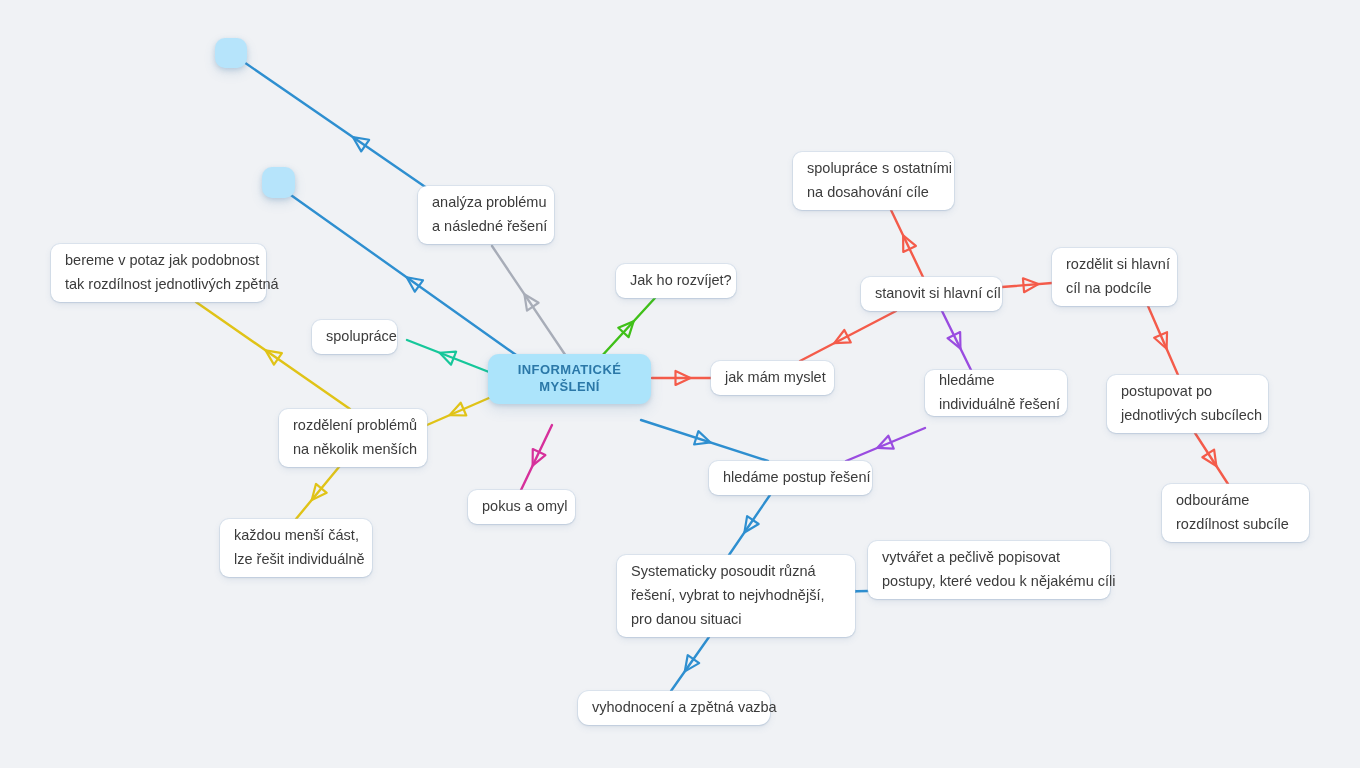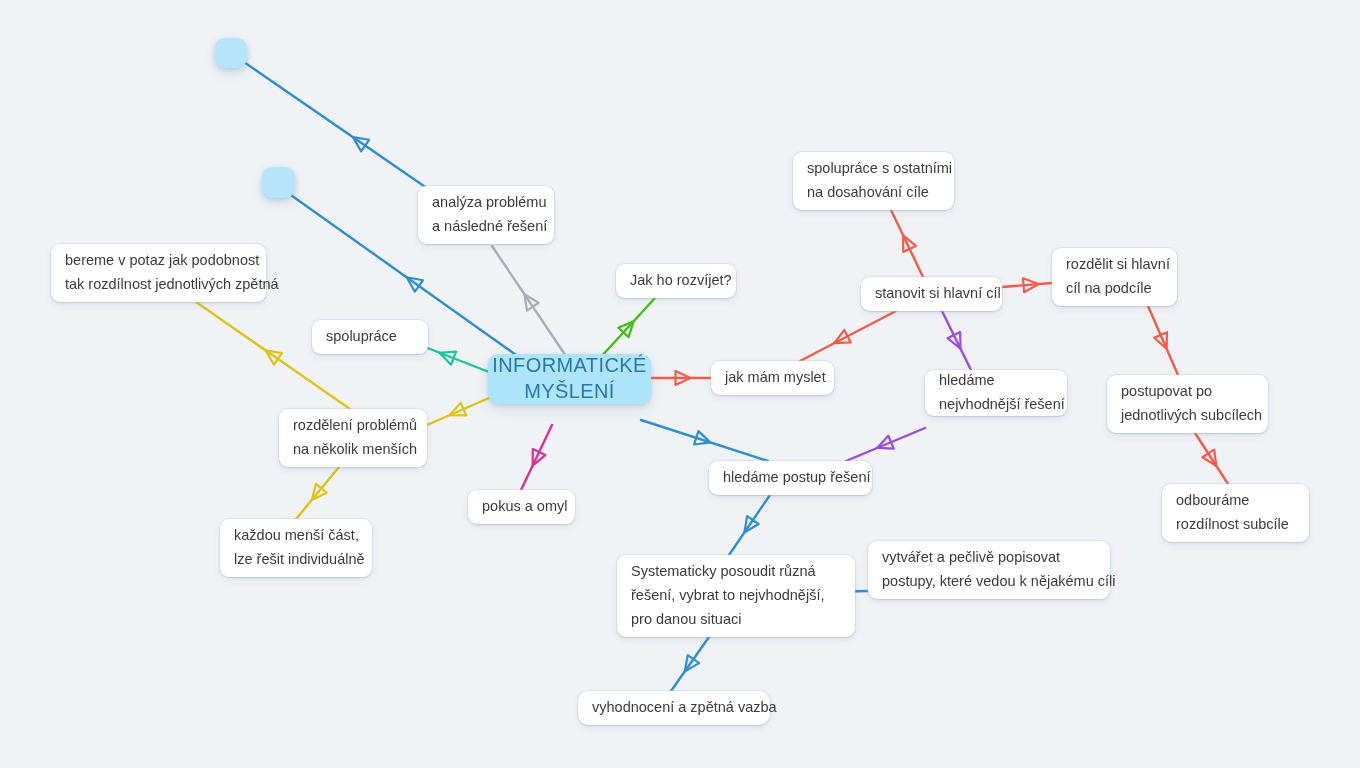--- a/index.html
+++ b/index.html
@@ -42,22 +42,22 @@
     white-space: nowrap;
     z-index: 5;
   }
   .node .line {
     display: block;
   }
   .node.center {
     background: #ace4fb;
     border-radius: 11px;
     color: #2b78a8;
-    font-weight: normal;
-    font-size: 20px;
+    font-weight: bold;
+    font-size: 13px;
     line-height: 1.28;
     letter-spacing: 0.4px;
     text-align: center;
     align-items: center;
     box-shadow: 0 2px 4px rgba(60,110,150,0.20),
                 0 6px 14px rgba(70,120,170,0.14);
     z-index: 6;
   }
   .node.blank {
     background: #b6e4fb;
@@ -167,21 +167,21 @@
 <div class="node blank" id="node-blank-top" style="left: 215px; top: 38px; width: 32px; height: 30px;"></div>
     <div class="node blank" id="node-blank-mid" style="left: 262px; top: 167px; width: 33px; height: 31px;"></div>
     <div class="node" id="node-analyza-problemu" style="left: 418px; top: 186px; width: 136px; height: 58px;">
       <span class="line">analýza problému</span>
       <span class="line">a následné řešení</span>
     </div>
     <div class="node" id="node-bereme-v-potaz" style="left: 51px; top: 244px; width: 215px; height: 58px;">
       <span class="line">bereme v potaz jak podobnost</span>
       <span class="line">tak rozdílnost jednotlivých zpětná</span>
     </div>
-    <div class="node" id="node-spoluprace" style="left: 312px; top: 320px; width: 116px; height: 34px;">
+    <div class="node" id="node-spoluprace" style="left: 312px; top: 320px; width: 85px; height: 34px;">
       <span class="line">spolupráce</span>
     </div>
     <div class="node" id="node-rozdeleni-problemu" style="left: 279px; top: 409px; width: 148px; height: 58px;">
       <span class="line">rozdělení problémů</span>
       <span class="line">na několik menších</span>
     </div>
     <div class="node" id="node-kazdou-mensi-cast" style="left: 220px; top: 519px; width: 152px; height: 58px;">
       <span class="line">každou menší část,</span>
       <span class="line">lze řešit individuálně</span>
     </div>
@@ -200,21 +200,21 @@
     </div>
     <div class="node" id="node-stanovit-si-hlavni-cil" style="left: 861px; top: 277px; width: 141px; height: 34px;">
       <span class="line">stanovit si hlavní cíl</span>
     </div>
     <div class="node" id="node-rozdelit-si-hlavni-cil" style="left: 1052px; top: 248px; width: 125px; height: 58px;">
       <span class="line">rozdělit si hlavní</span>
       <span class="line">cíl na podcíle</span>
     </div>
     <div class="node" id="node-hledame-nejvhodnejsi-reseni" style="left: 925px; top: 370px; width: 142px; height: 46px;">
       <span class="line">hledáme</span>
-      <span class="line">nejvhodnější řešení</span>
+      <span class="line">individuálně řešení</span>
     </div>
     <div class="node" id="node-postupovat-po-subcilech" style="left: 1107px; top: 375px; width: 161px; height: 58px;">
       <span class="line">postupovat po</span>
       <span class="line">jednotlivých subcílech</span>
     </div>
     <div class="node" id="node-odbourame-nepodstatne" style="left: 1162px; top: 484px; width: 147px; height: 58px;">
       <span class="line">odbouráme</span>
       <span class="line">rozdílnost subcíle</span>
     </div>
     <div class="node" id="node-hledame-postup-reseni" style="left: 709px; top: 461px; width: 163px; height: 34px;">

